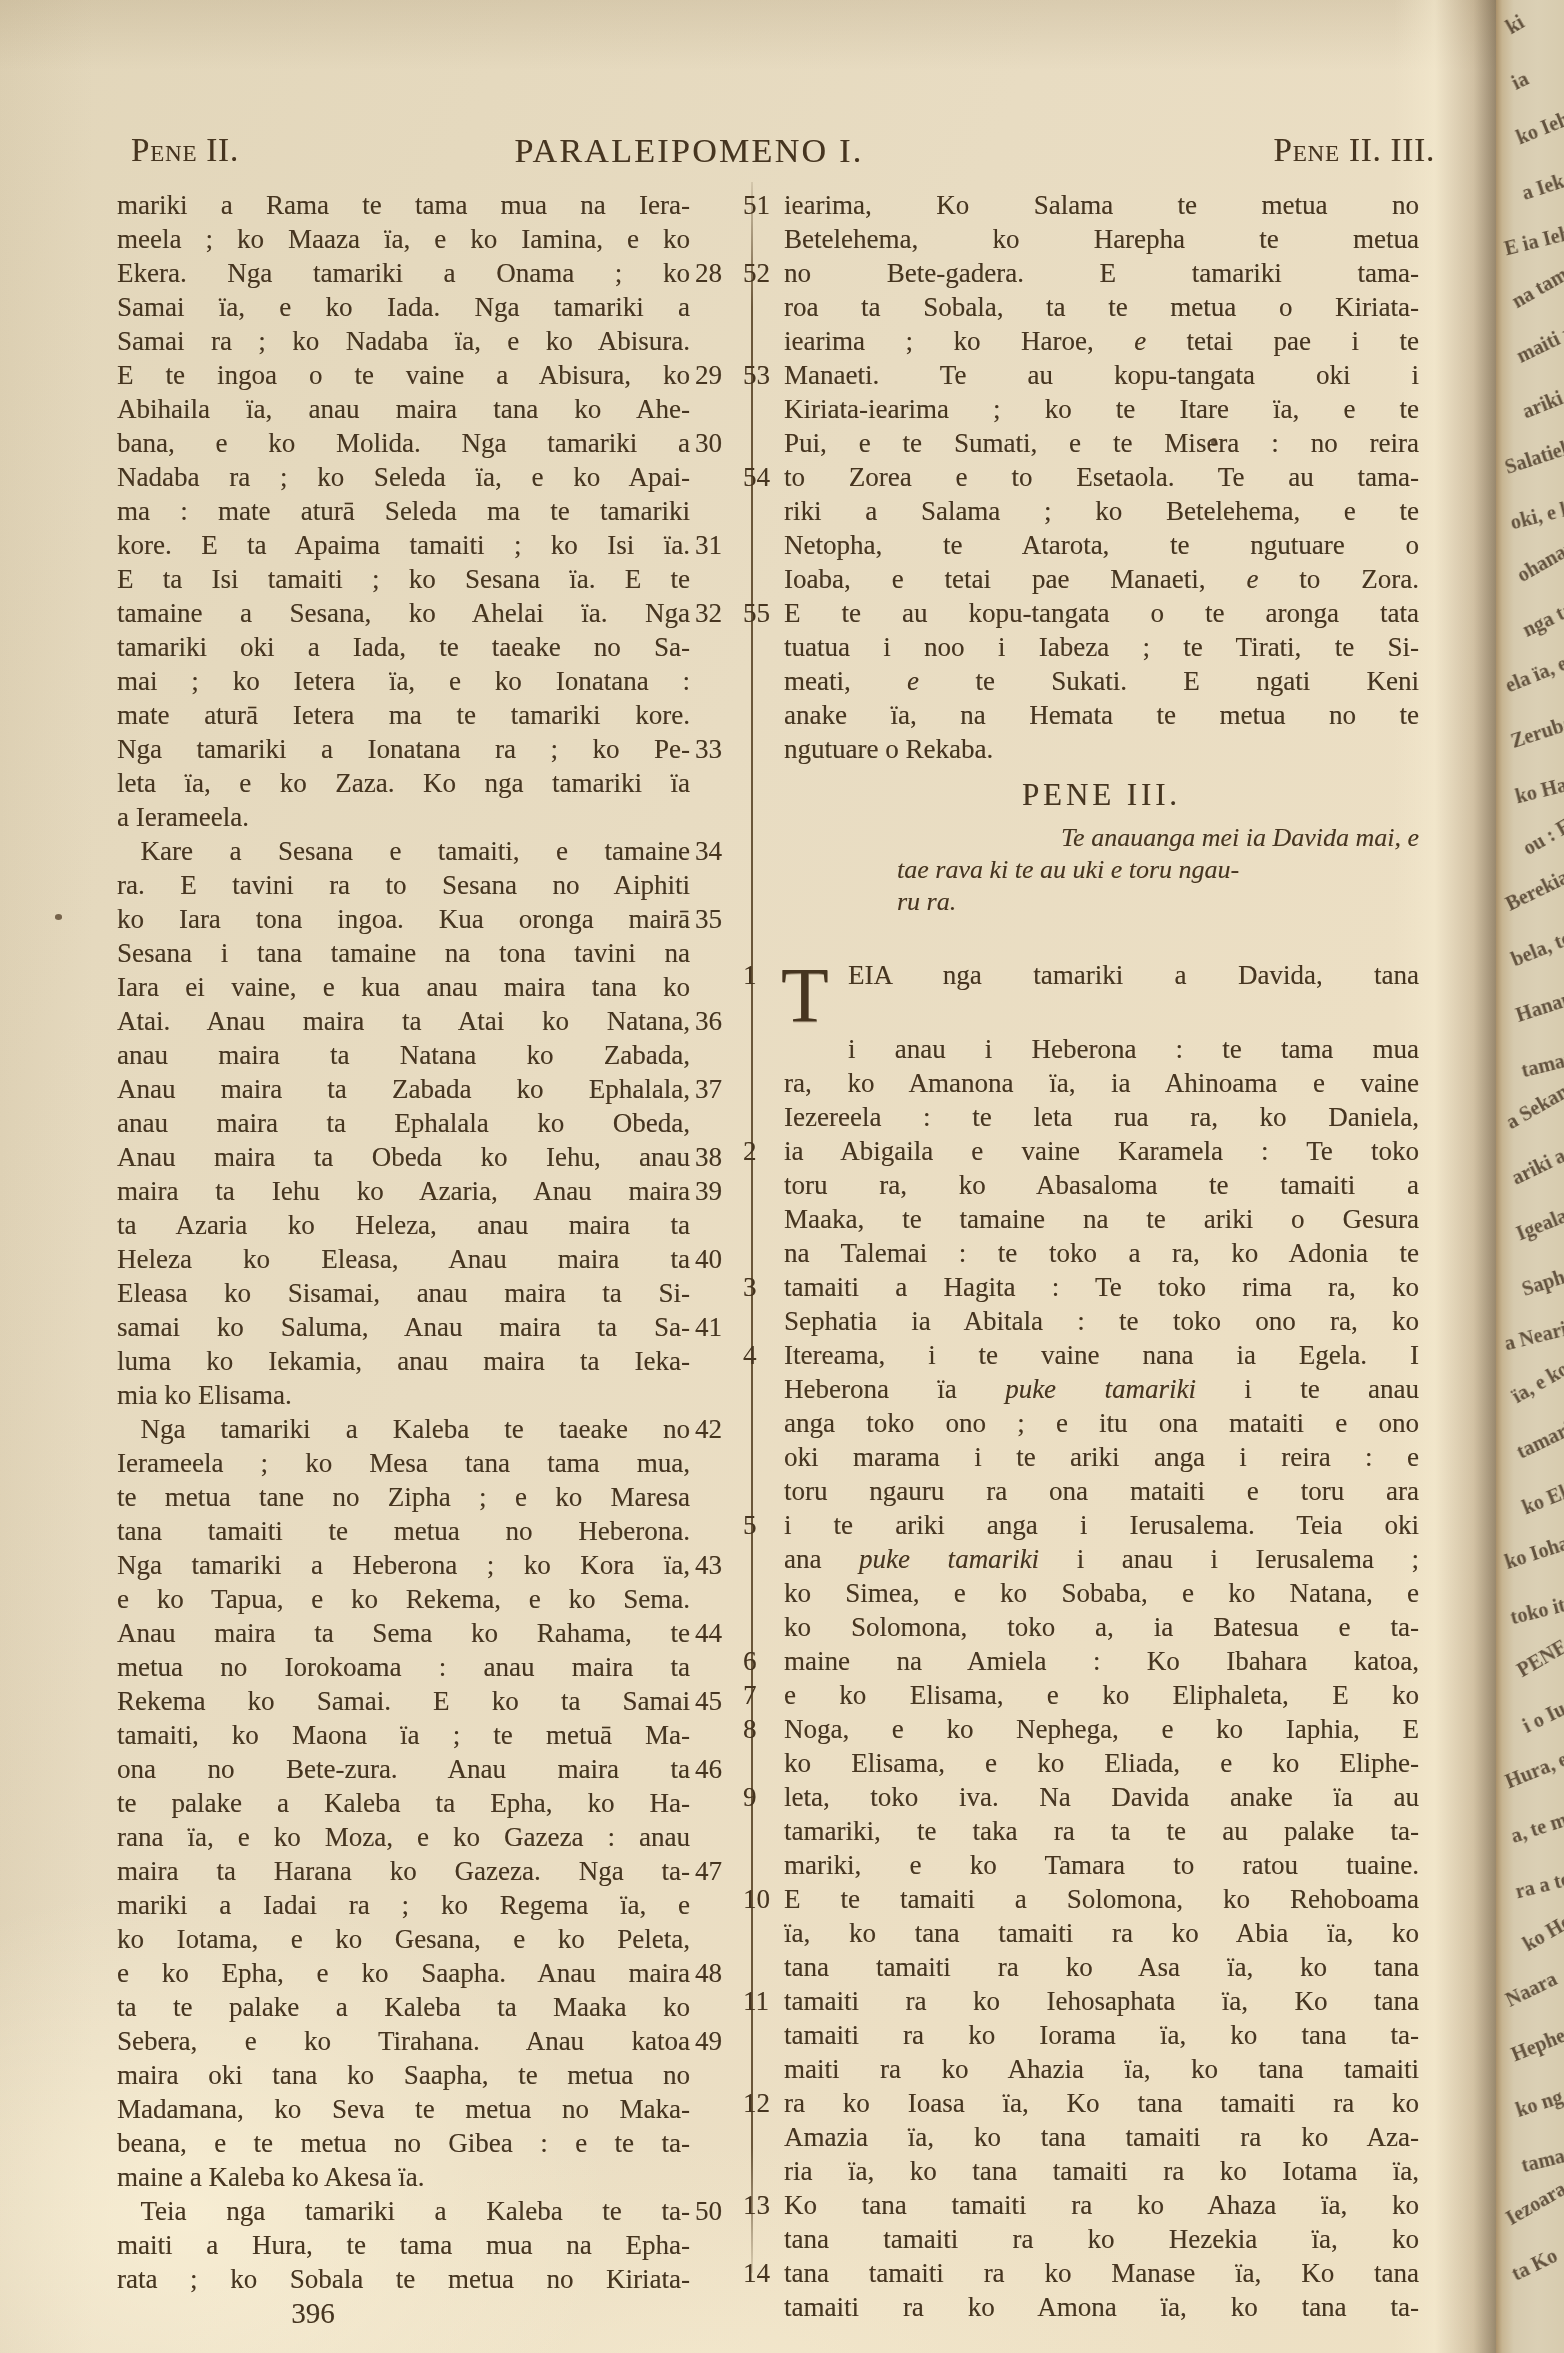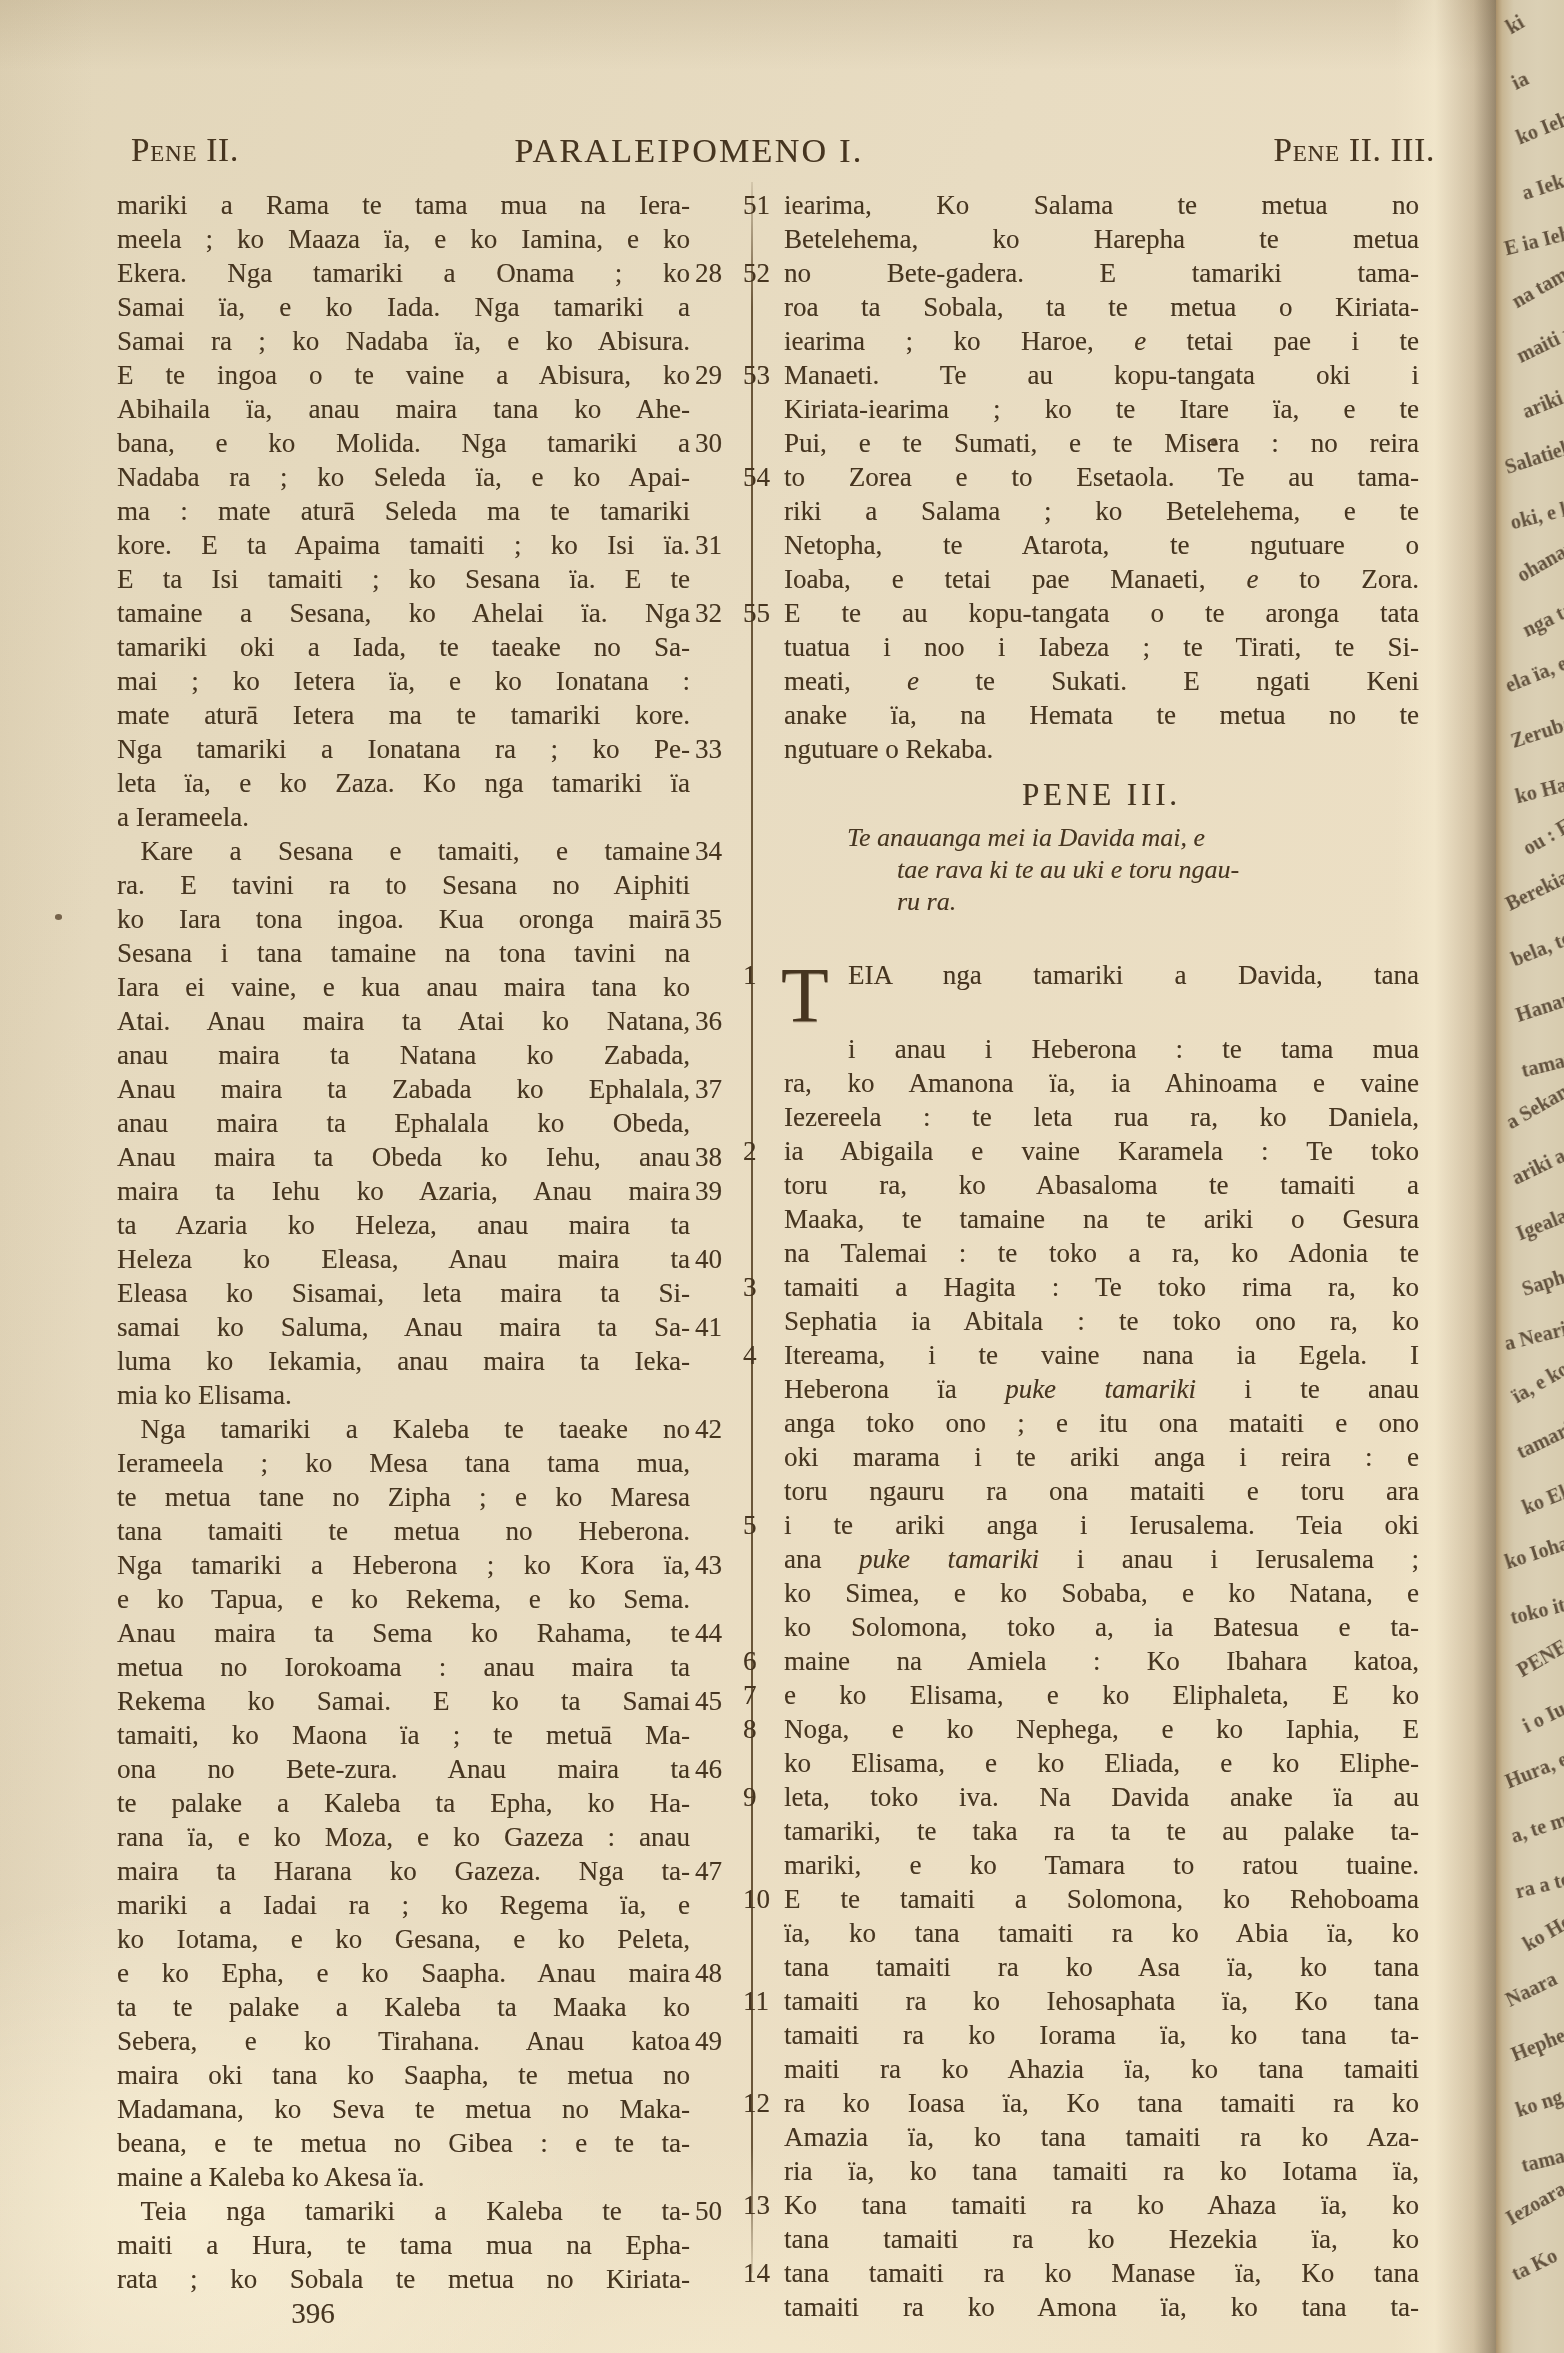--- a/index.html
+++ b/index.html
@@ -53,21 +53,21 @@
   #col-left .vnum{position:absolute;right:-47px;width:42px;text-align:right;}
   #col-right .vnum{position:absolute;left:-41px;width:34px;text-align:right;}
   .vnum{font-size:27px;line-height:34px;}
 
   
   .ch-head{margin-top:9px;height:39px;line-height:39px;text-align:center;
     font-size:31px;letter-spacing:3.9px;text-shadow:0.2px 0.3px 0.5px rgba(60,40,20,0.4);}
   .ch-sub{margin-top:7.8px;font-style:italic;font-size:26px;}
   .ch-sub .subline{height:32px;line-height:32px;white-space:nowrap;
     text-shadow:0.2px 0.2px 0.4px rgba(60,40,20,0.3);}
-  .ch-sub .sub0{padding-left:63px;}
+  .ch-sub .sub0{padding-left:63px;text-align:right;}
   .ch-sub .sub1{padding-left:113px;}
   .ch-sub .sub2{padding-left:113px;}
   .verses{margin-top:39px;position:relative;}
   .dropcap{position:absolute;left:-3.1px;top:3.1px;font-size:78px;line-height:67px;
     font-weight:normal;text-shadow:0.4px 0.5px 0.6px rgba(60,40,20,0.4);}
 
   
   #pageno{position:absolute;left:258px;top:2297px;width:110px;text-align:center;
     font-size:29px;text-shadow:0.2px 0.3px 0.5px rgba(60,40,20,0.35);}
 </style>
@@ -235,21 +235,21 @@
       <span class="ltext">maira ta Iehu ko Azaria, Anau maira</span>
     </div>
     <div class="line">
       <span class="ltext">ta  Azaria  ko  Heleza,  anau  maira  ta</span>
     </div>
     <div class="line">
       <span class="vnum">40</span>
       <span class="ltext">Heleza  ko  Eleasa,  Anau  maira  ta</span>
     </div>
     <div class="line">
-      <span class="ltext">Eleasa ko Sisamai, leta maira ta Si-</span>
+      <span class="ltext">Eleasa ko Sisamai, anau maira ta Si-</span>
     </div>
     <div class="line">
       <span class="vnum">41</span>
       <span class="ltext">samai ko Saluma, Anau maira ta Sa-</span>
     </div>
     <div class="line">
       <span class="ltext">luma ko Iekamia, anau maira ta Ieka-</span>
     </div>
     <div class="line pend">
       <span class="ltext">mia ko Elisama.</span>

